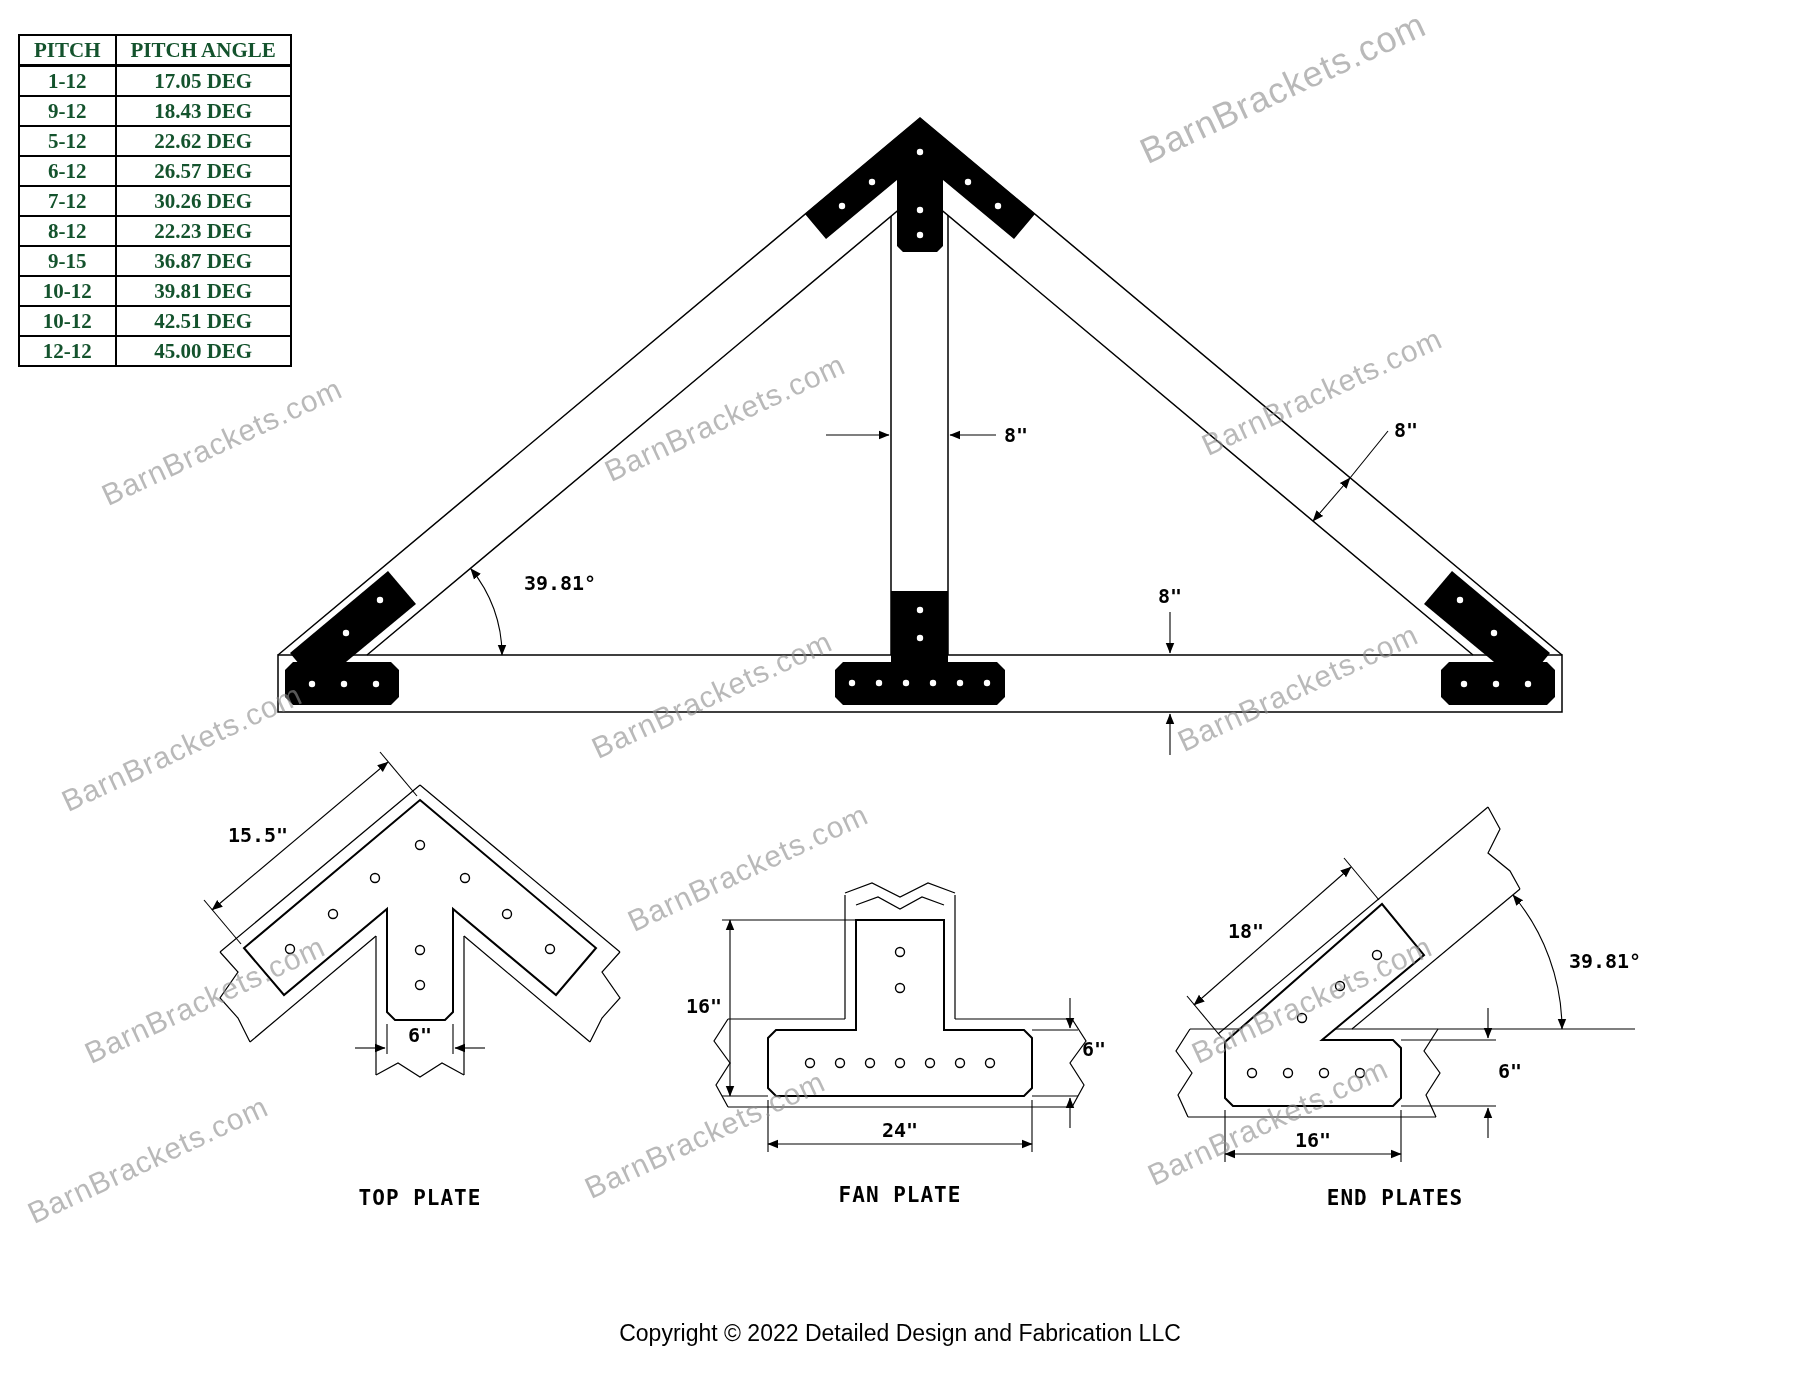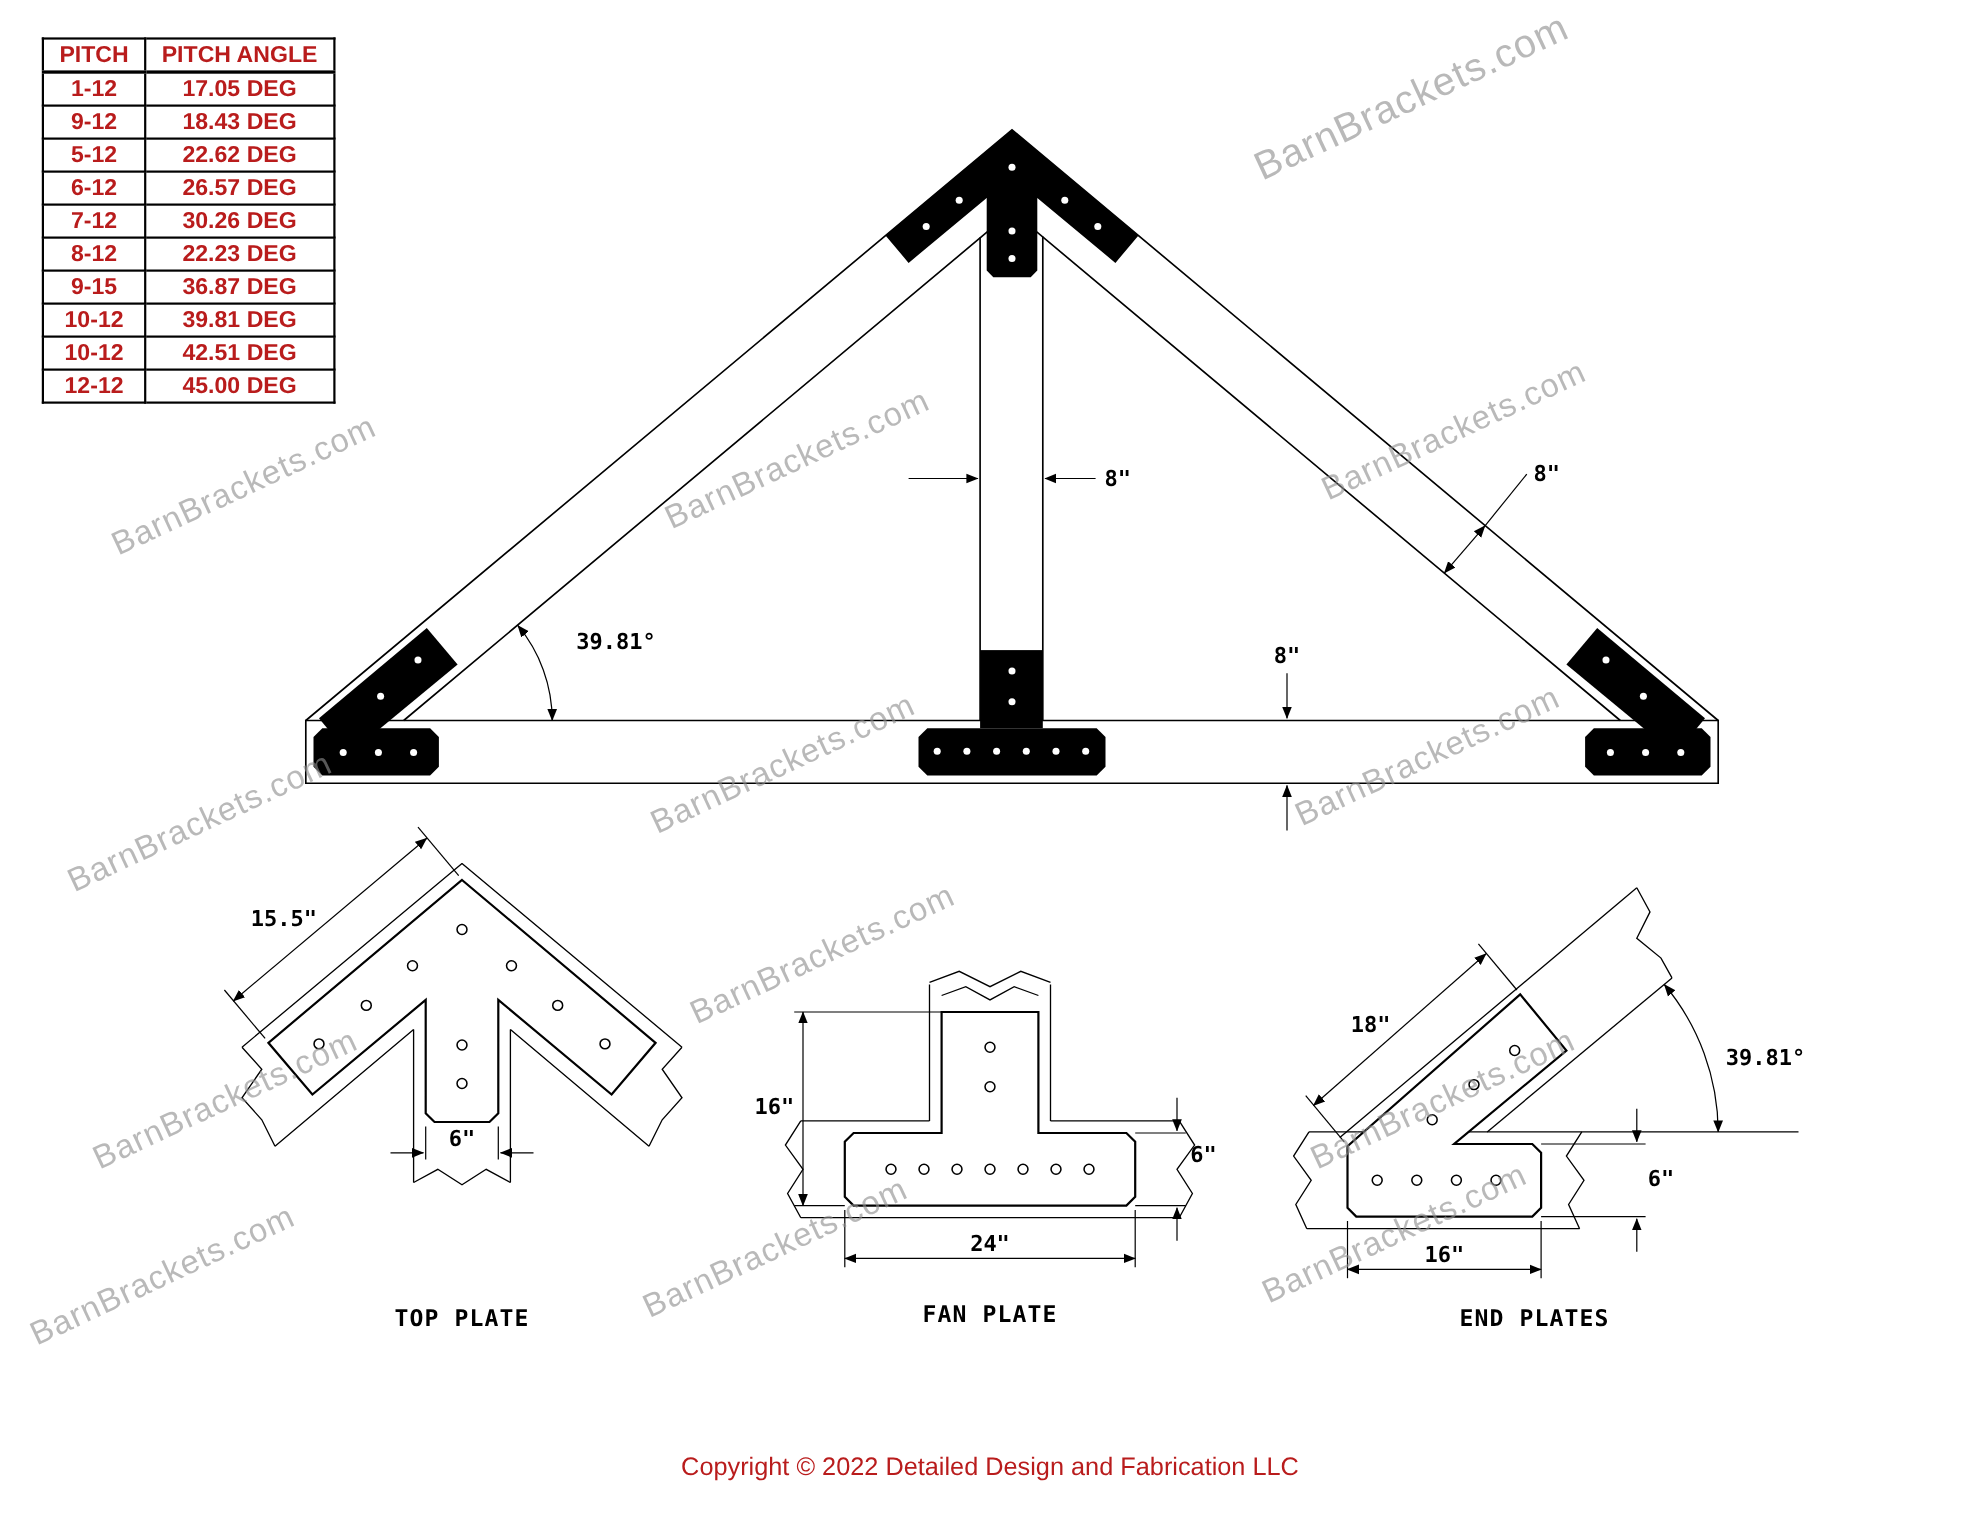--- a/index.html
+++ b/index.html
@@ -1,34 +1,34 @@
 <!DOCTYPE html>
 <html><head>
 <meta charset="utf-8">
 <style>
   html,body{margin:0;padding:0;background:#fff;}
   body{width:1800px;height:1391px;position:relative;overflow:hidden;
        font-family:"DejaVu Sans Mono", monospace;}
   .sheet{position:absolute;inset:0;background:#fff;}
   svg.drawing{position:absolute;left:0;top:0;z-index:1;}
   
-  table.pitch{position:absolute;left:38px;top:34px;z-index:3;border-collapse:collapse;
-      font-family:Liberation Sans, sans-serif;font-weight:bold;font-size:21px;color:#b91c1c;
+  table.pitch{position:absolute;left:18px;top:34px;z-index:3;border-collapse:collapse;
+      font-family:Liberation Serif, serif;font-weight:bold;font-size:21px;color:#14532d;
       background:#fff;}
   table.pitch th,table.pitch td{border:2px solid #000;padding:1px 14px;text-align:center;
       line-height:26px;white-space:nowrap;}
   table.pitch th{border-bottom:3px solid #000;}
   
   .wm{position:absolute;z-index:2;color:#8f8f8f;opacity:.62;font-size:30px;
       font-family:"Liberation Sans", sans-serif;letter-spacing:1px;white-space:nowrap;
       transform:translate(-50%,-50%) rotate(-25deg);pointer-events:none;}
   .wm-lg{font-size:36px;}
   
   .copyright{position:absolute;z-index:3;left:50%;top:1320px;transform:translateX(-50%);
-      font-family:"Liberation Sans", sans-serif;font-size:23px;color:#b91c1c;white-space:nowrap;}
+      font-family:"Liberation Sans", sans-serif;font-size:23px;color:#000000;white-space:nowrap;}
   
   .dim{font-family:"DejaVu Sans Mono", monospace;font-weight:bold;font-size:20px;fill:#000;}
   .lbl{font-family:"DejaVu Sans Mono", monospace;font-weight:bold;font-size:21px;fill:#000;letter-spacing:1px;}
 </style>
 </head>
 <body>
 
 <div class="sheet">
 
   <svg class="drawing" width="1800" height="1391" viewBox="0 0 1800 1391">

